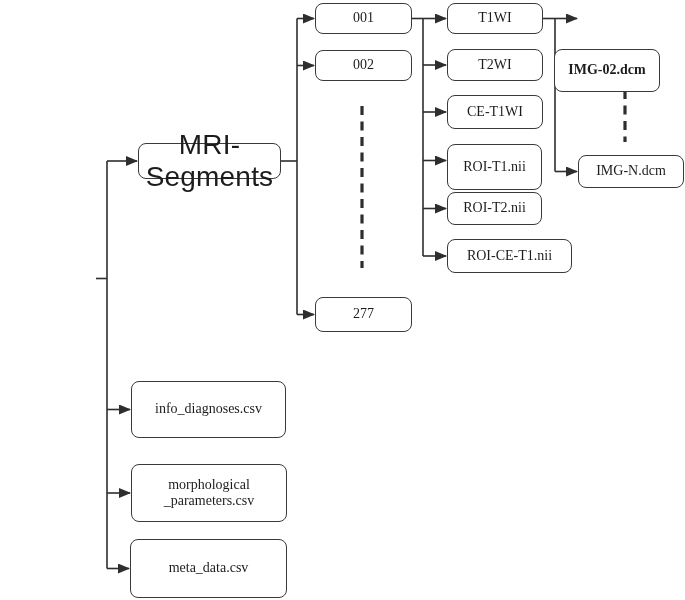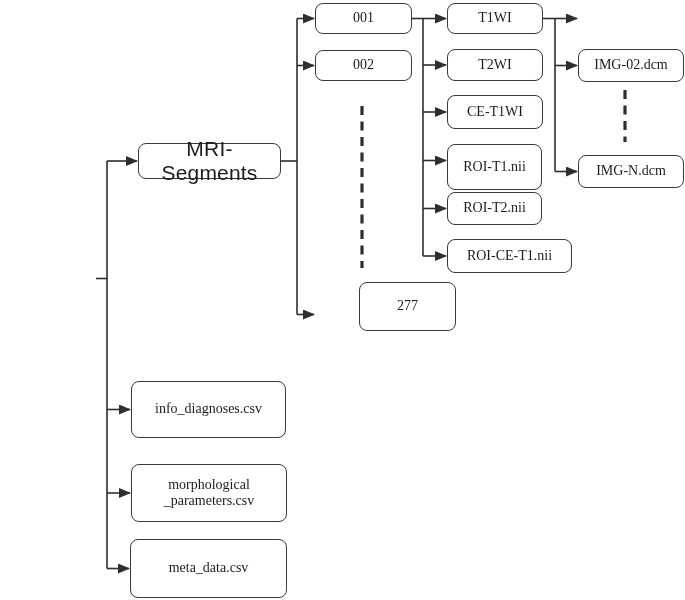--- a/index.html
+++ b/index.html
@@ -29,21 +29,21 @@
     justify-content: center;
     font-family: "Liberation Serif", "DejaVu Serif", serif;
     font-size: 14px;
     color: var(--text);
     text-align: center;
     white-space: pre-line;
     line-height: 1.15;
   }
   .node.sans {
     font-family: "Liberation Sans", "DejaVu Sans", sans-serif;
-    font-size: 21px;
+    font-size: 28px;
     letter-spacing: 0.2px;
   }
 </style>
 </head>
 <body>
 
 <div class="canvas">
 
   <svg class="wires" viewBox="0 0 685 600" xmlns="http://www.w3.org/2000/svg">
     <defs>
@@ -96,25 +96,25 @@
 
 
   <div class="node sans" style="left:138px; top:143px; width:143px; height:36px;">MRI-Segments</div>
   <div class="node" style="left:131px; top:381px; width:155px; height:57px;">info_diagnoses.csv</div>
   <div class="node" style="left:131px; top:464px; width:156px; height:58px;">morphological
 _parameters.csv</div>
   <div class="node" style="left:130px; top:539px; width:157px; height:59px;">meta_data.csv</div>
 
   <div class="node" style="left:315px; top:3px; width:97px; height:31px;">001</div>
   <div class="node" style="left:315px; top:50px; width:97px; height:31px;">002</div>
-  <div class="node" style="left:315px; top:282px; width:97px; height:49px;margin-left:44px;">277</div>
+  <div class="node" style="left:315px; top:297px; width:97px; height:35px;">277</div>
 
   <div class="node" style="left:447px; top:3px; width:96px; height:31px;">T1WI</div>
   <div class="node" style="left:447px; top:49px; width:96px; height:32px;">T2WI</div>
   <div class="node" style="left:447px; top:95px; width:96px; height:34px;">CE-T1WI</div>
   <div class="node" style="left:447px; top:144px; width:95px; height:46px;">ROI-T1.nii</div>
   <div class="node" style="left:447px; top:192px; width:95px; height:33px;">ROI-T2.nii</div>
   <div class="node" style="left:447px; top:239px; width:125px; height:34px;">ROI-CE-T1.nii</div>
 
-  <div class="node" style="left:578px; top:49px; width:106px; height:33px;">IMG-02.dcm</div>
+  <div class="node" style="left:554px; top:49px; width:106px; height:43px;font-weight:bold;">IMG-02.dcm</div>
   <div class="node" style="left:578px; top:155px; width:106px; height:33px;">IMG-N.dcm</div>
 
 </div>
 
 </body></html>

